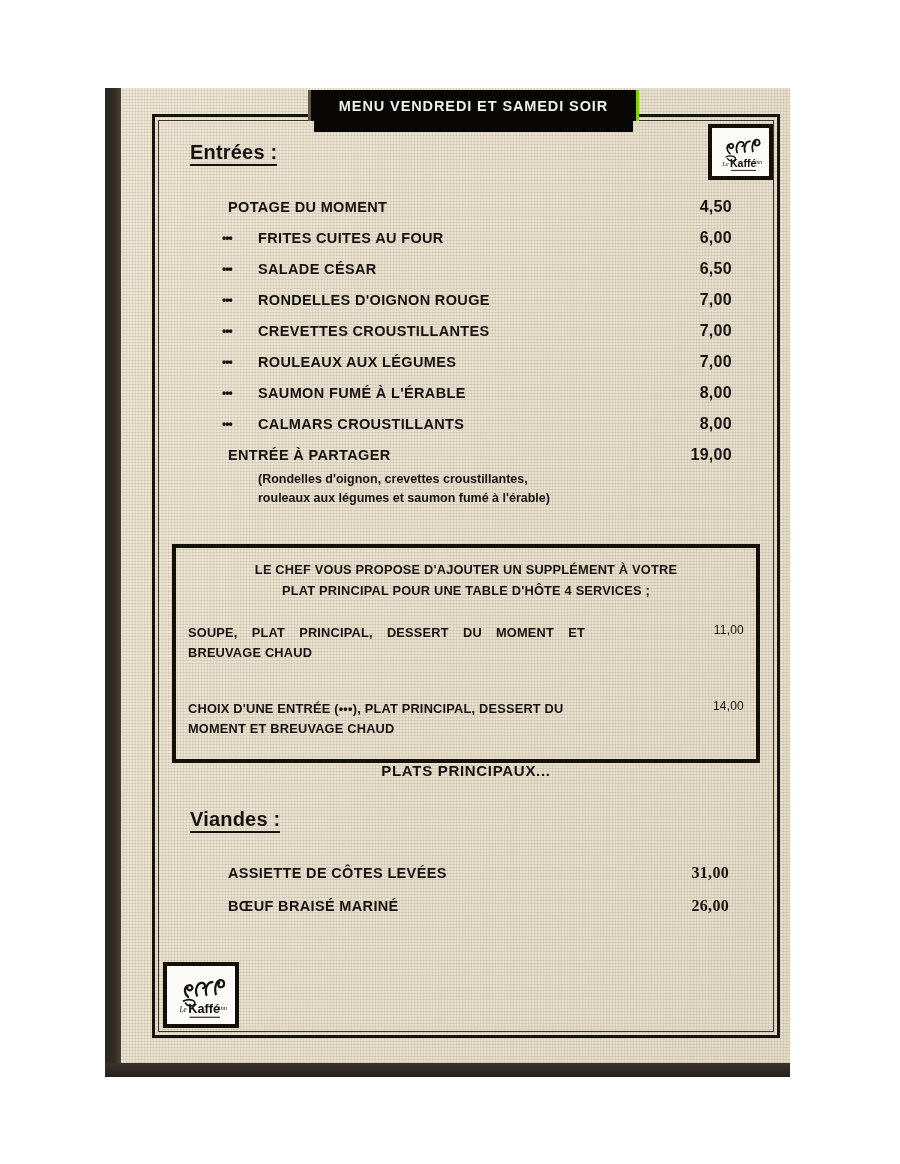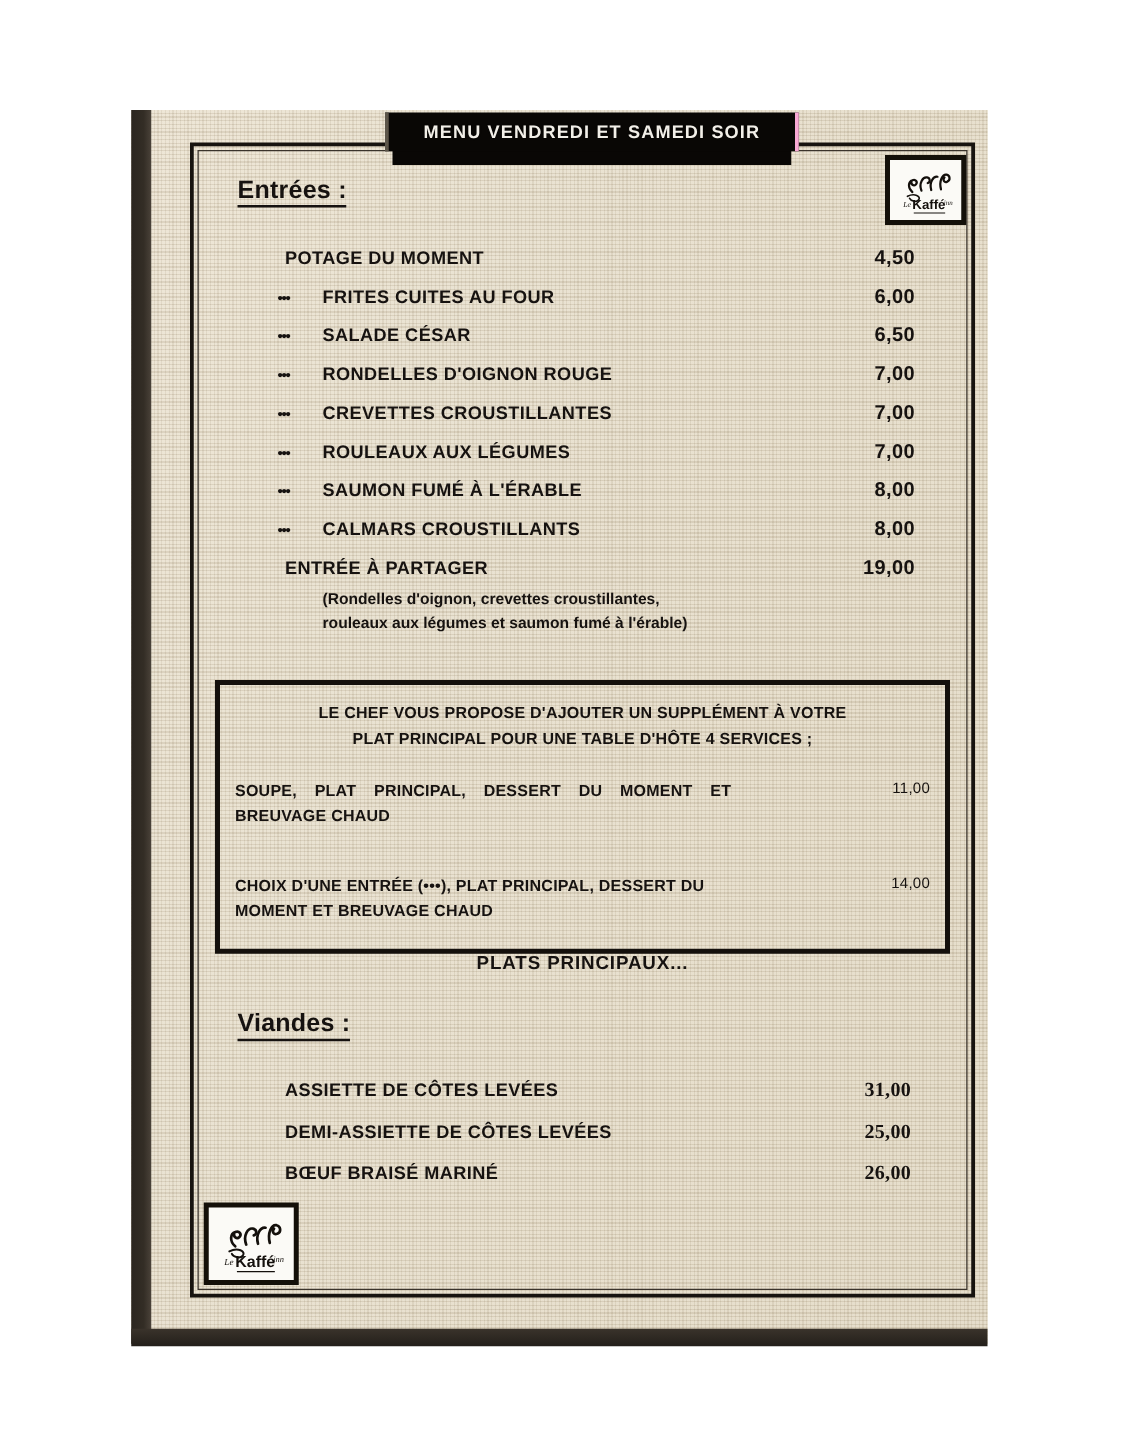--- a/index.html
+++ b/index.html
@@ -79,21 +79,21 @@
 
   
   .title-banner {
     position: absolute;
     left: 308px;
     top: 90px;
     width: 331px;
     height: 31px;
     background: #090705;
     border-left: 3px solid #5d564a;
-    border-right: 3px solid #f9a8d4;
+    border-right: 3px solid #84cc16;
     box-sizing: border-box;
     display: flex;
     align-items: center;
     justify-content: center;
     z-index: 5;
   }
   .title-banner-text {
     color: #f2efe8;
     font-size: 14.5px;
     font-weight: bold;
@@ -372,24 +372,20 @@
   <div id="plats-principaux-heading">PLATS PRINCIPAUX...</div>
 
   <div class="section-heading" id="viandes-heading">Viandes :</div>
 
   <div class="dish-list" id="viandes-list">
     <div class="dish-row">
       <span class="dish-name">ASSIETTE DE CÔTES LEVÉES</span>
       <span class="dish-price">31,00</span>
     </div>
     <div class="dish-row">
-      <span class="dish-name">DEMI-ASSIETTE DE CÔTES LEVÉES</span>
-      <span class="dish-price">25,00</span>
-    </div>
-    <div class="dish-row">
       <span class="dish-name">BŒUF BRAISÉ MARINÉ</span>
       <span class="dish-price">26,00</span>
     </div>
   </div>
 
 </div>
 
 <div class="logo-plaque logo-plaque-bottom">
   <div class="logo-inner">
     <svg viewBox="0 0 100 86" xmlns="http://www.w3.org/2000/svg" aria-hidden="true">

